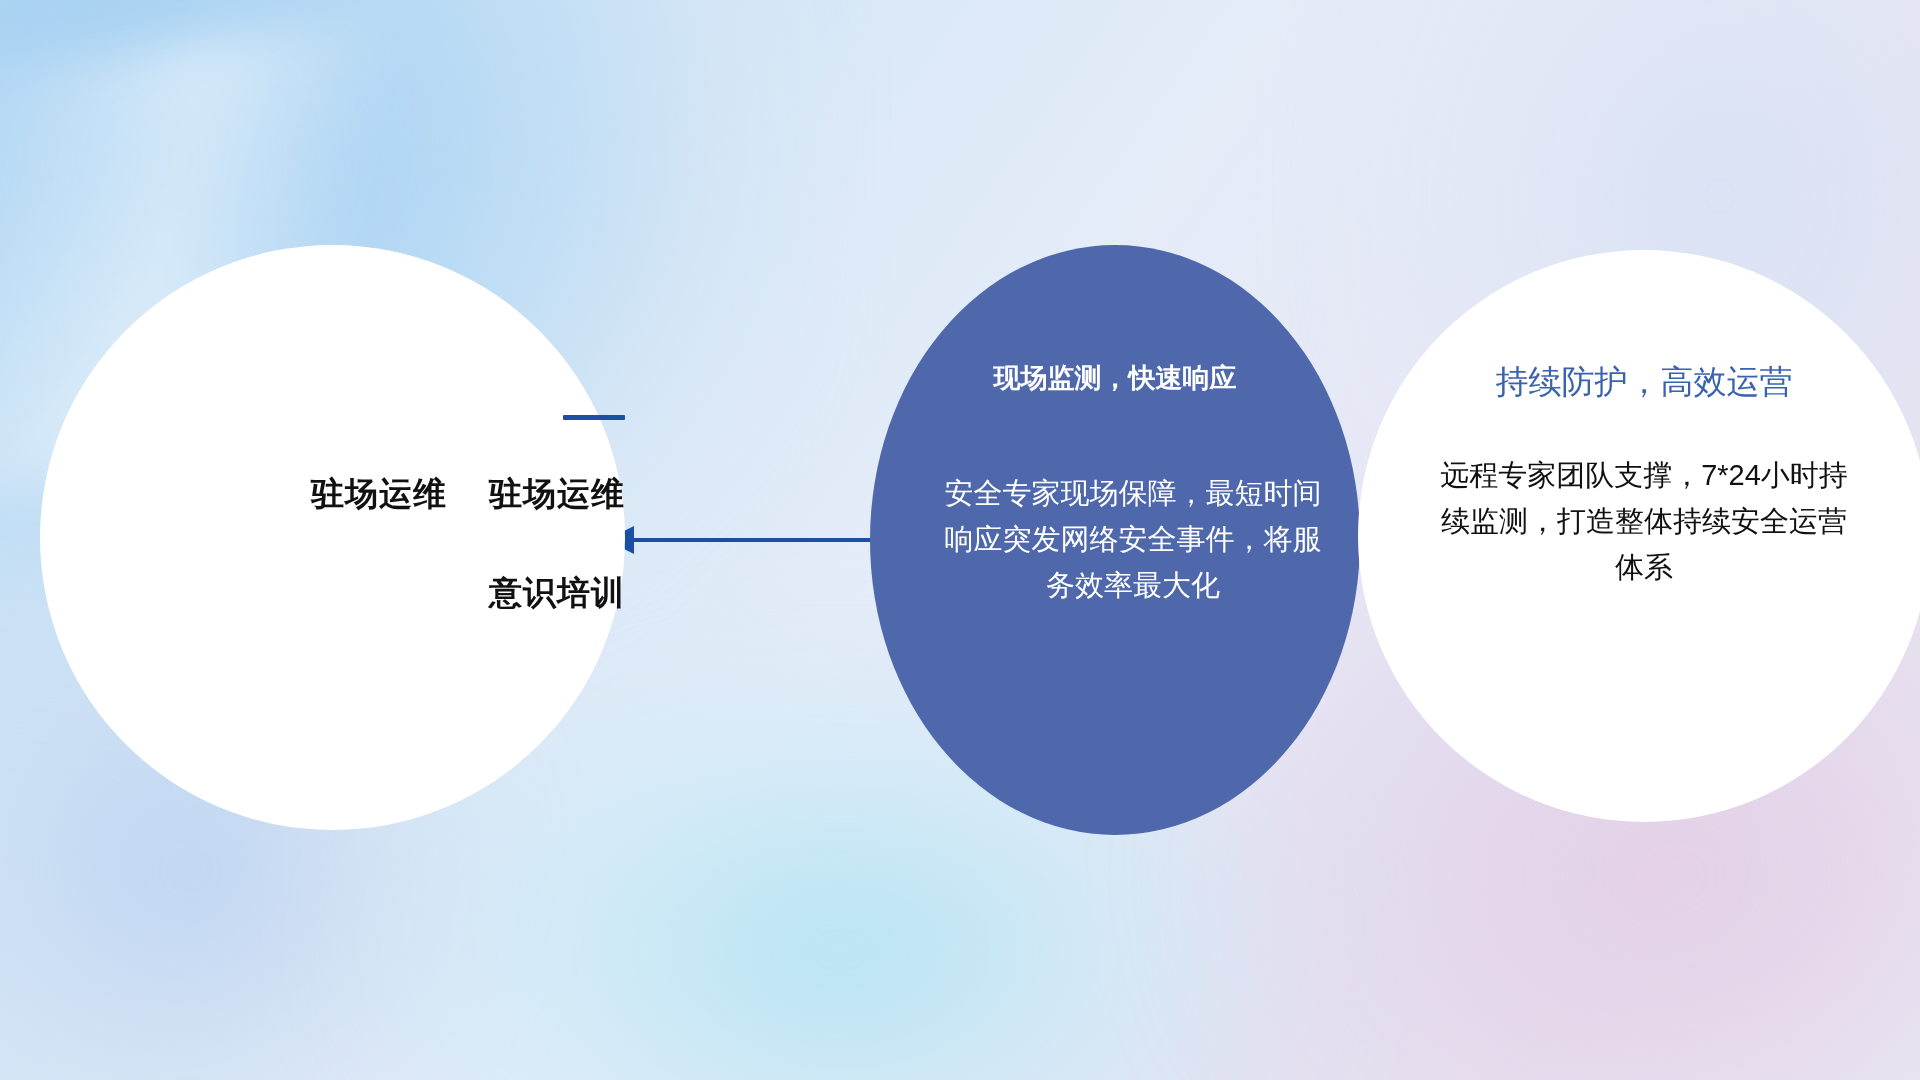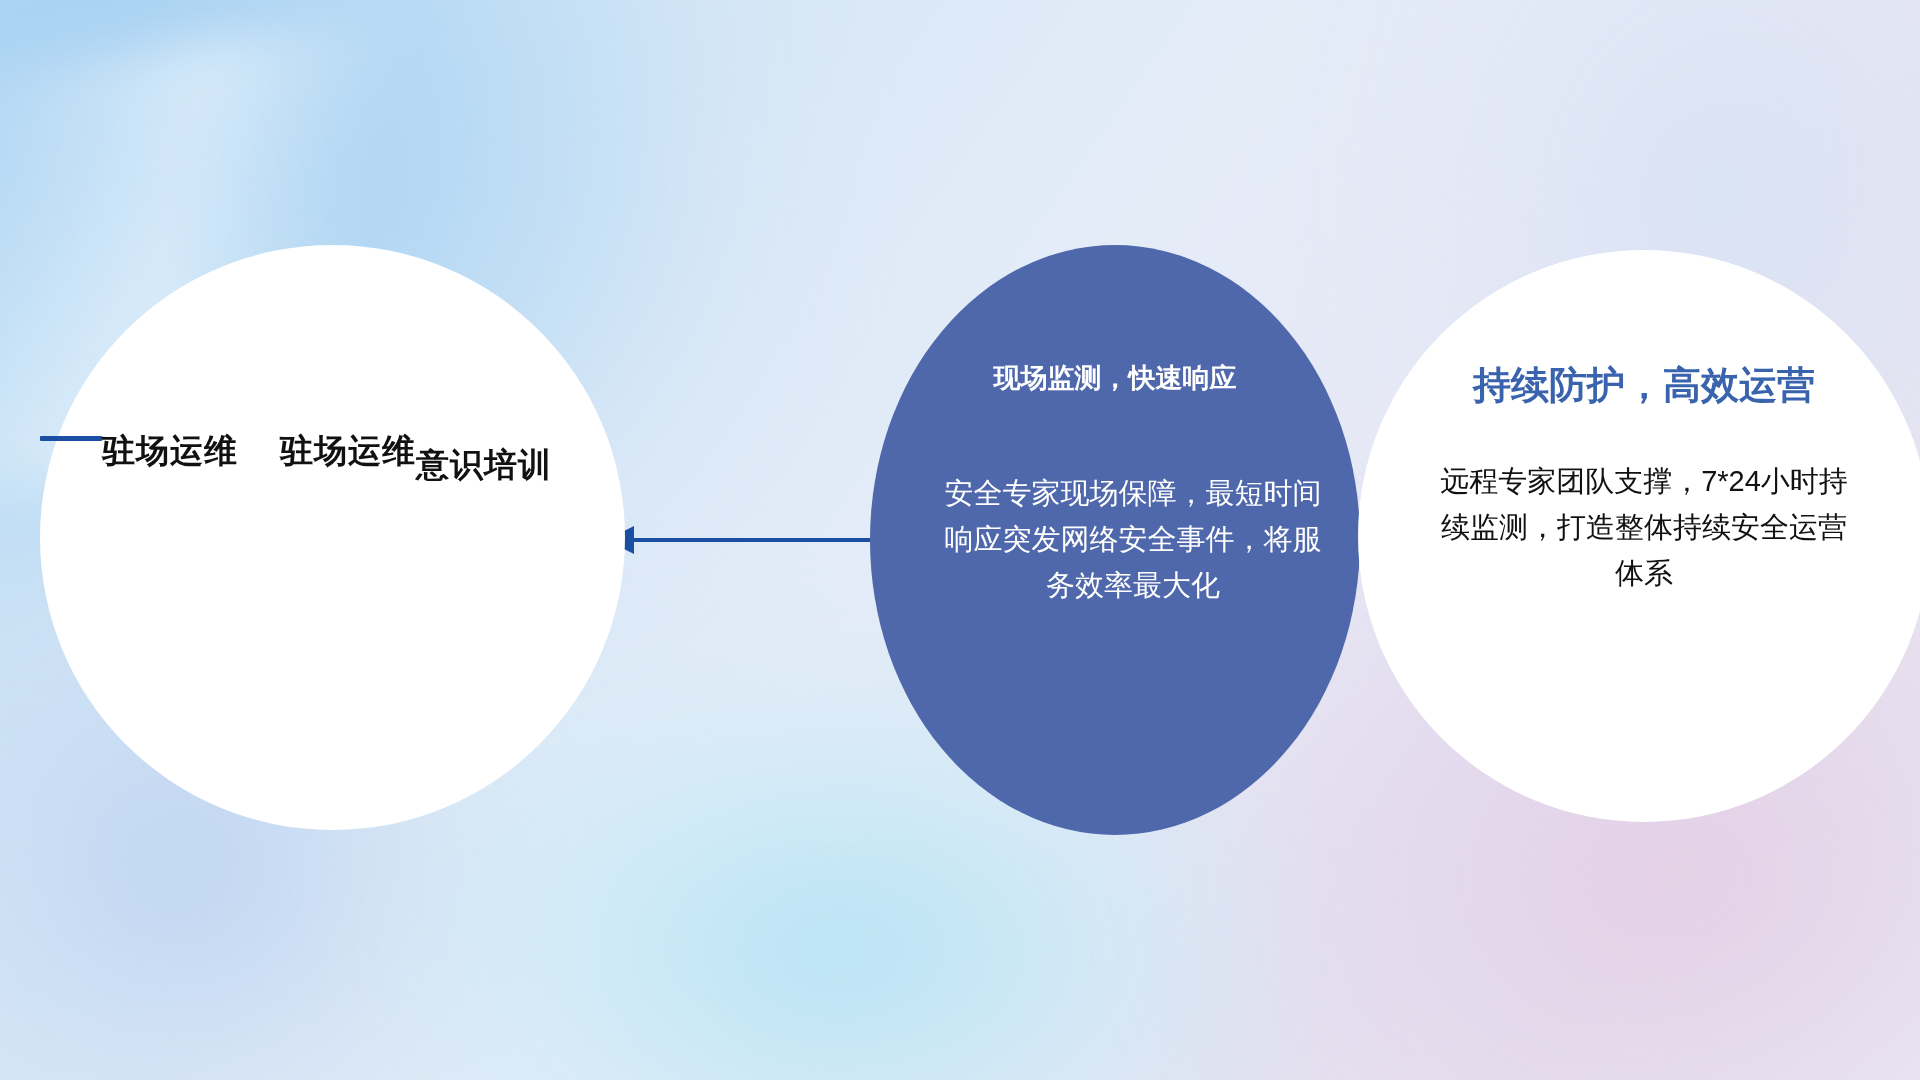--- a/index.html
+++ b/index.html
@@ -131,22 +131,22 @@
     height: 572px;
     background: #ffffff;
     z-index: 5;
   }
 
   
   .left-inner {
     width: 100%;
     padding-top: 170px;
     display: flex;
-    flex-direction: row;
-    align-items: center;
+    flex-direction: column;
+    align-items: flex-end;
   }
   .accent-dash {
     width: 62px;
     height: 5px;
     background: #1a4fa3;
     border-radius: 1px;
     margin-bottom: 52px;
   }
   .tag-row {
     display: flex;
@@ -192,22 +192,22 @@
 
   
   .right-inner {
     width: 100%;
     padding-top: 110px;
     display: flex;
     flex-direction: column;
     align-items: center;
   }
   .right-title {
-    font-size: 38px;
-    font-weight: bold;
+    font-size: 33px;
+    font-weight: normal;
     color: #3a63ae;
     white-space: nowrap;
     text-align: center;
   }
   .right-body {
     margin-top: 48px;
     width: 420px;
     font-size: 29px;
     line-height: 1.58;
     color: #111111;

